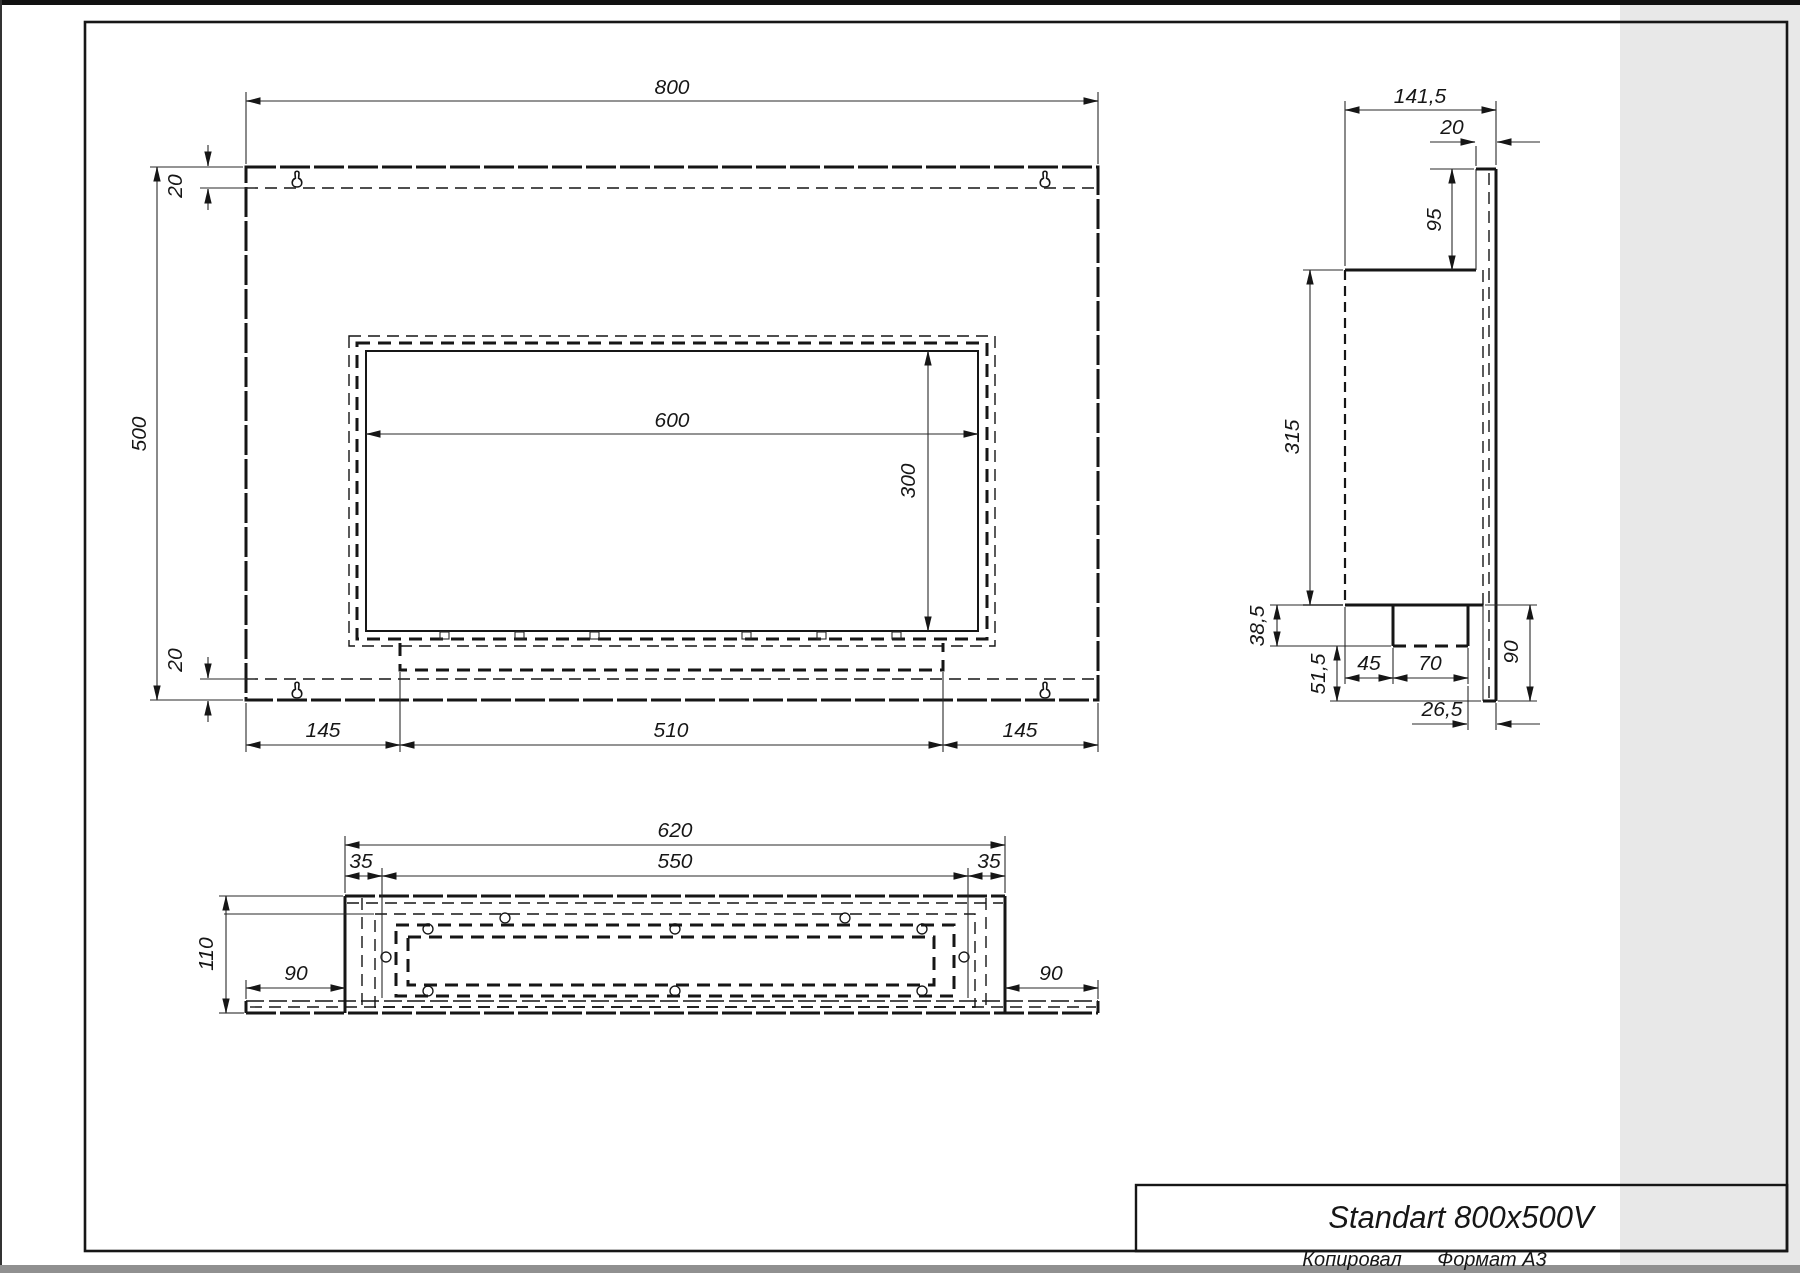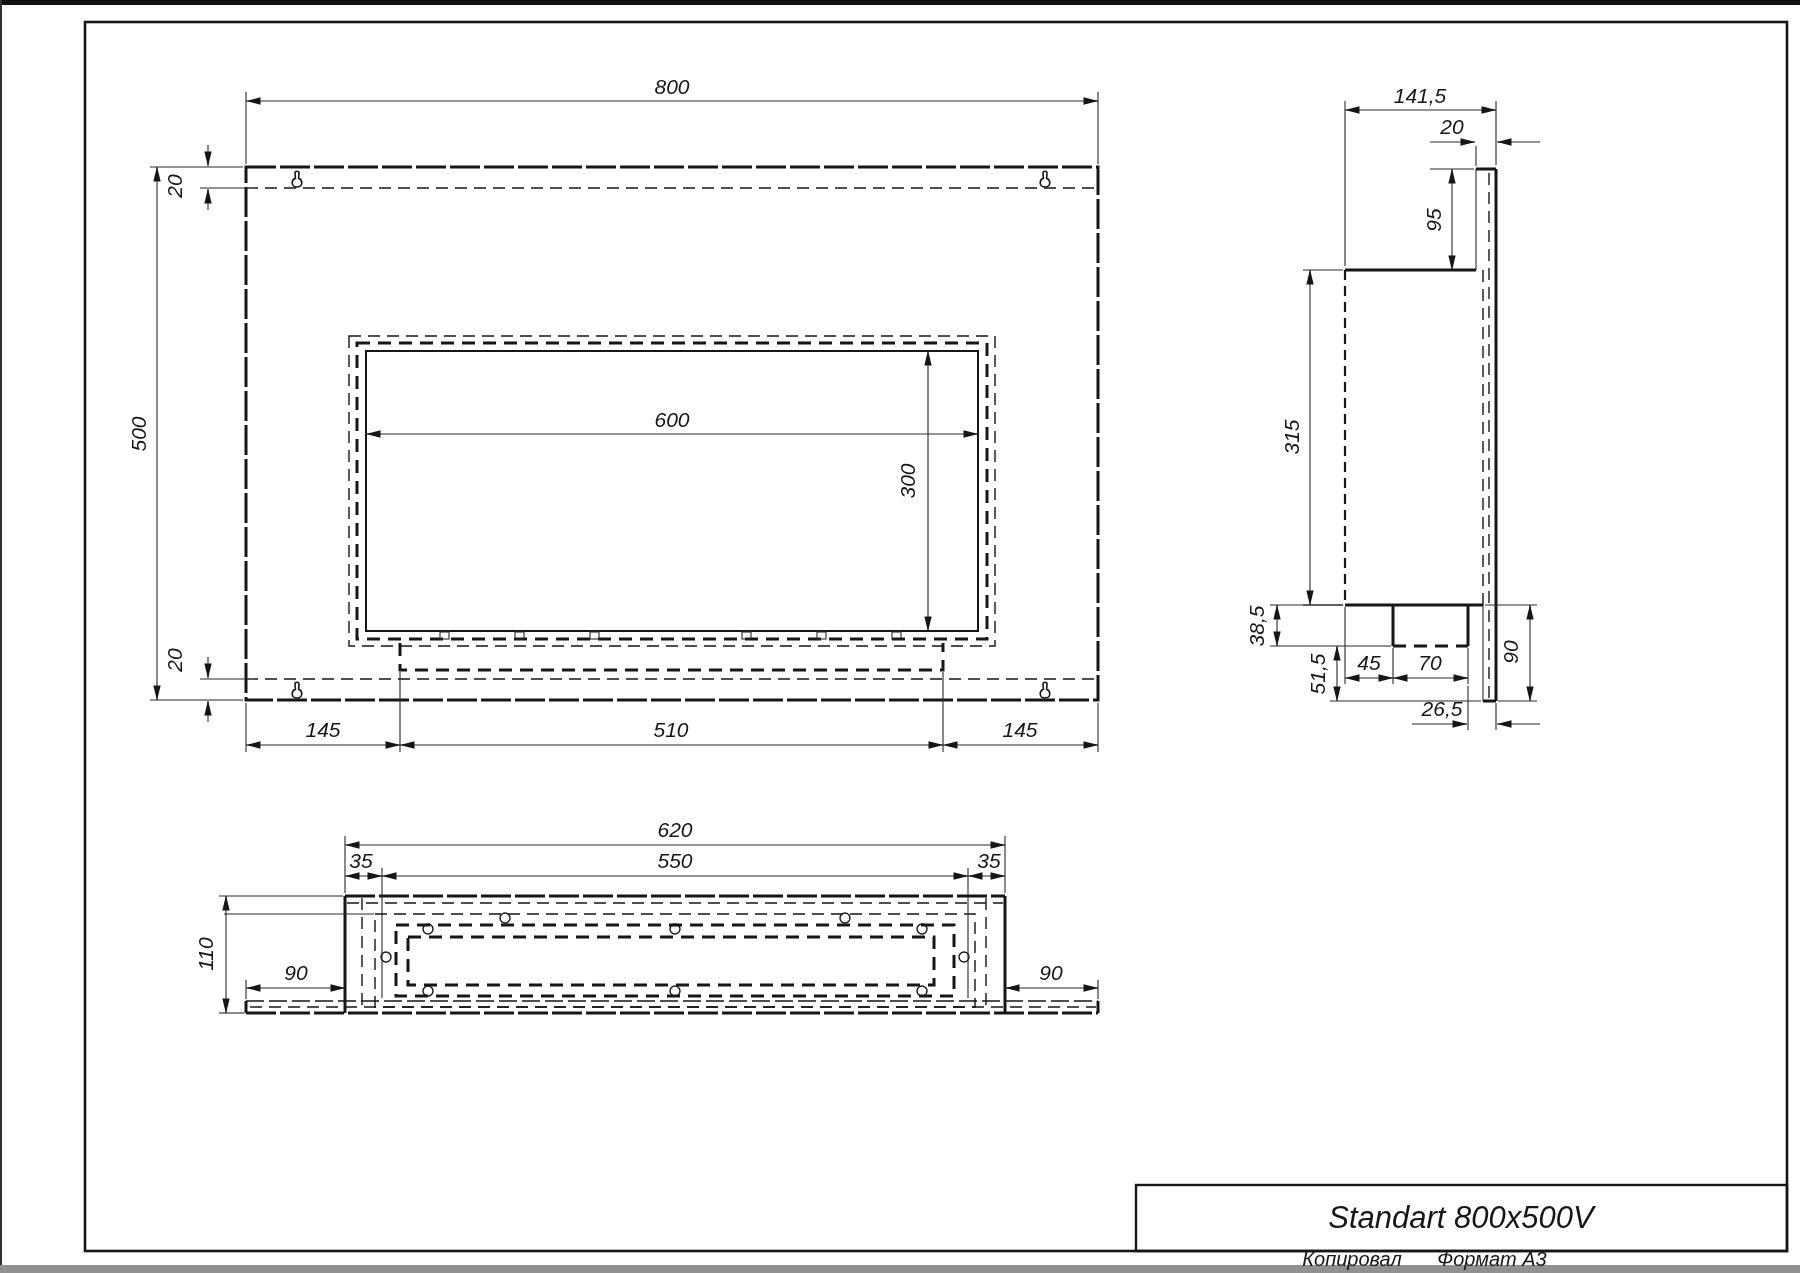--- a/index.html
+++ b/index.html
@@ -1,16 +1,16 @@
 <!DOCTYPE html>
 <html><head>
 <meta charset="utf-8">
 <style>
   html,body{margin:0;padding:0;background:#e8e8e8;}
-  .sheet{position:relative;width:1800px;height:1273px;background:#ffffff;font-family:"Liberation Sans",sans-serif;}
+  .sheet{position:relative;width:1620px;height:1273px;background:#ffffff;font-family:"Liberation Sans",sans-serif;}
   svg{display:block;}
   .tk  {stroke:#161616;stroke-width:3;fill:none;stroke-dasharray:30 4;}   
   .tks {stroke:#161616;stroke-width:3;fill:none;}                          
   .md  {stroke:#161616;stroke-width:2;fill:none;}                          
   .hd  {stroke:#161616;stroke-width:3;fill:none;stroke-dasharray:13 8;}    
   .hd2 {stroke:#161616;stroke-width:2.2;fill:none;stroke-dasharray:10 6;}  
   .td  {stroke:#161616;stroke-width:1.4;fill:none;stroke-dasharray:12 7;}  
   .tn  {stroke:#2a2a2a;stroke-width:1.1;fill:none;}                        
   .hole{stroke:#161616;stroke-width:1.4;fill:none;}
   .key {stroke:#161616;stroke-width:1.6;fill:none;}

